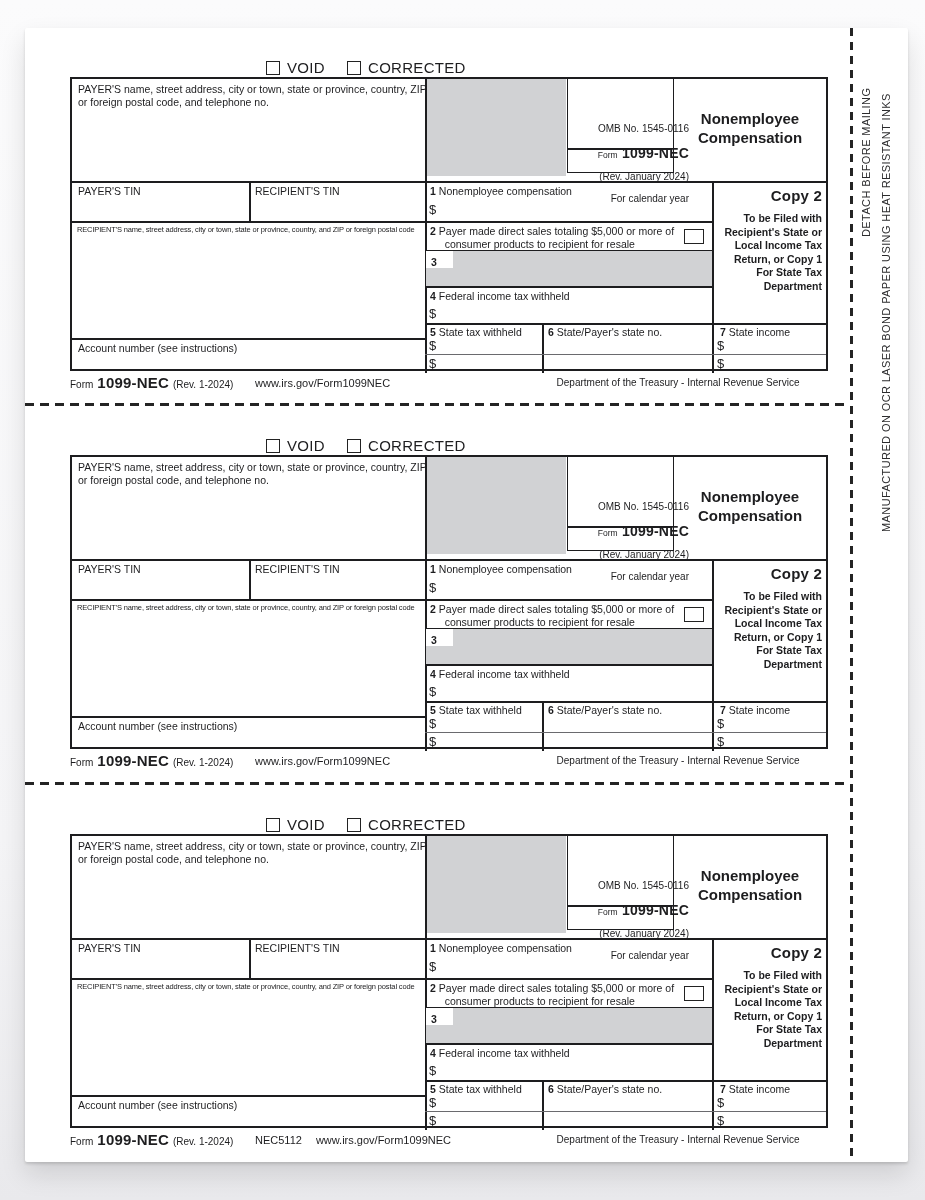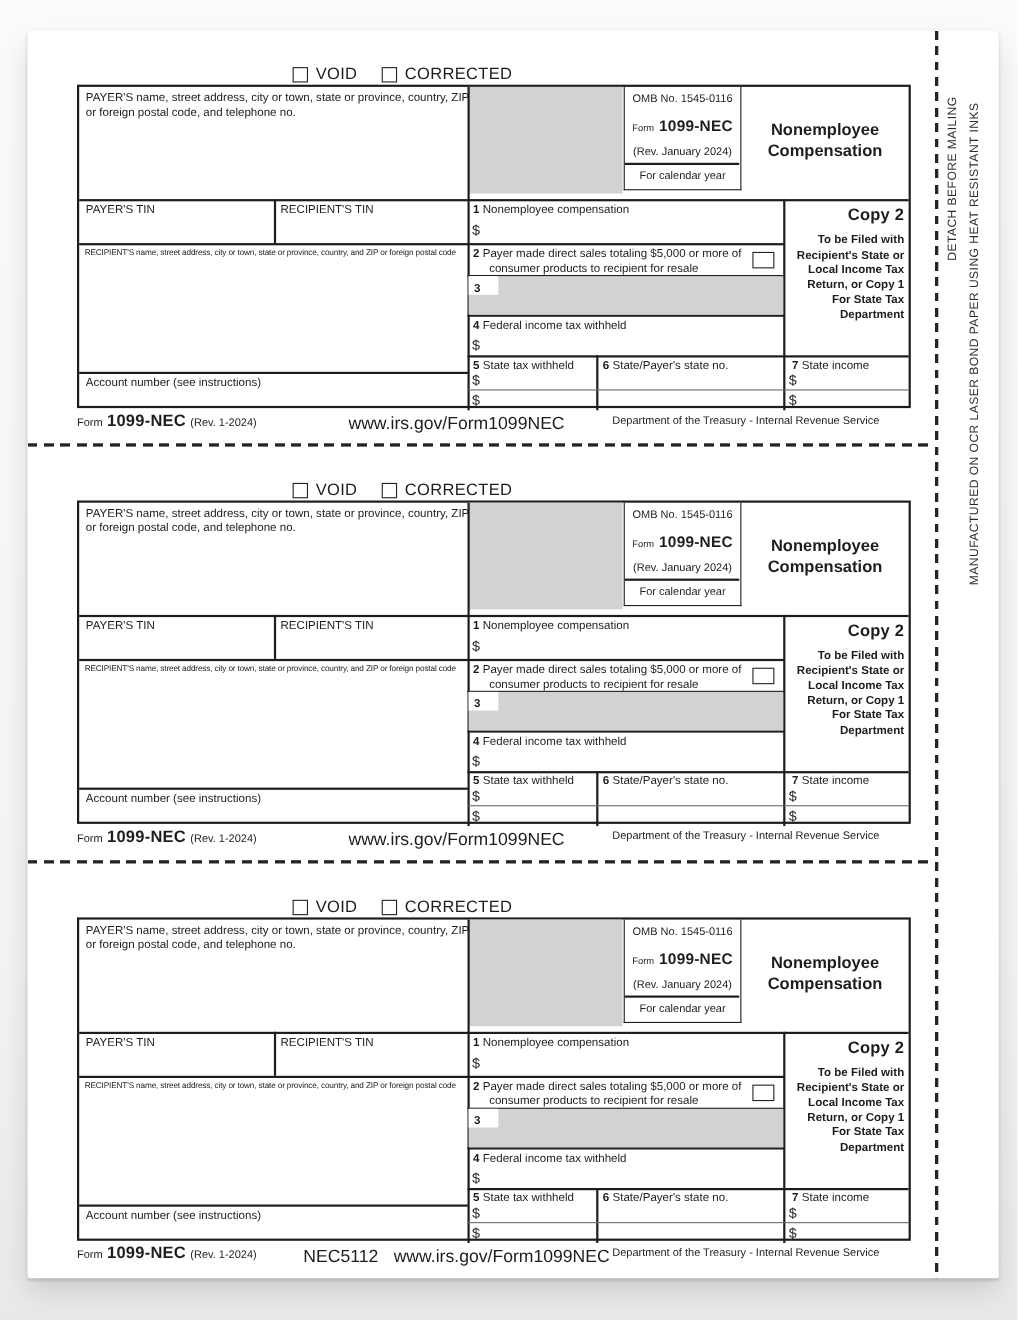--- a/index.html
+++ b/index.html
@@ -27,38 +27,38 @@
   .vl { position:absolute; display:block; width:1.5px; background:#1d1d1f; }
   .hl.soft { height:1px; background:#6a6a6e; }
   .shade { position:absolute; background:#d1d2d4; }
   .chip { position:absolute; width:27px; height:17px; background:#fff; padding:1px 0 0 5px; }
   .chip b { font-size:10.5px; }
 
   .lbl { position:absolute; font-size:10.5px; line-height:13px; color:#1d1d1f; }
   .lbl b, .numlabel b { font-size:10.5px; margin-right:3px; }
   .pre { white-space:pre-wrap; }
   .xs { font-size:7.5px; letter-spacing:-0.15px; line-height:9px; white-space:nowrap; }
-  .center { position:absolute; left:0; width:100%; text-align:center; }
+  .center { position:absolute; left:16px; width:100%; text-align:right;margin-top:38px; }
   .tiny { font-size:8.5px; }
   .fnum { font-size:14px; font-weight:bold; letter-spacing:.2px; }
   .ombbox { position:absolute; border-left:1.5px solid #1d1d1f; border-right:1.5px solid #1d1d1f;
             border-bottom:1.5px solid #1d1d1f; }
   .title { position:absolute; font-size:15px; font-weight:bold; line-height:19px;
            text-align:center; white-space:pre-line; }
   .numlabel { position:absolute; display:flex; align-items:flex-start; font-size:10.5px; line-height:13px; }
   .cb2 { position:absolute; width:20px; height:15px; border:1.6px solid #222; background:#fff; }
   .dollar { position:absolute; font-size:13px; }
   .copylabel { position:absolute; font-size:15px; font-weight:bold; text-align:right; letter-spacing:.2px; }
   .copynote  { position:absolute; font-size:10.5px; font-weight:bold; line-height:13.5px;
                text-align:right; white-space:pre-line; }
 
   .footer { position:absolute; left:0; top:316px; width:925px; height:20px; }
   .f-left  { position:absolute; left:70px; top:0; font-size:10px; display:flex; align-items:baseline; gap:4px; }
   .f-left .fbig { font-size:15px; font-weight:bold; letter-spacing:.2px; }
-  .f-center{ position:absolute; left:255px; top:3px; width:320px; text-align:center; font-size:16px; }
+  .f-center{ position:absolute; left:255px; top:3px; width:320px; font-size:11px; }
   .f-right { position:absolute; left:528px; top:3px; width:300px; text-align:center; font-size:10px; }
   .footer-code { display:none; }
   .copy-3 .footer-code { display:inline-block; margin-right:14px; }
 
   
   .perforation-h { position:absolute; left:25px; width:822px; height:3px;
     background:repeating-linear-gradient(90deg,#242424 0,#242424 9px,transparent 9px,transparent 15px); }
   .perf-1 { top:403px; } .perf-2 { top:782px; }
   .perforation-v { position:absolute; left:850px; top:28px; width:2.5px; height:1134px;
     background:repeating-linear-gradient(180deg,#242424 0,#242424 8px,transparent 8px,transparent 14px); }

